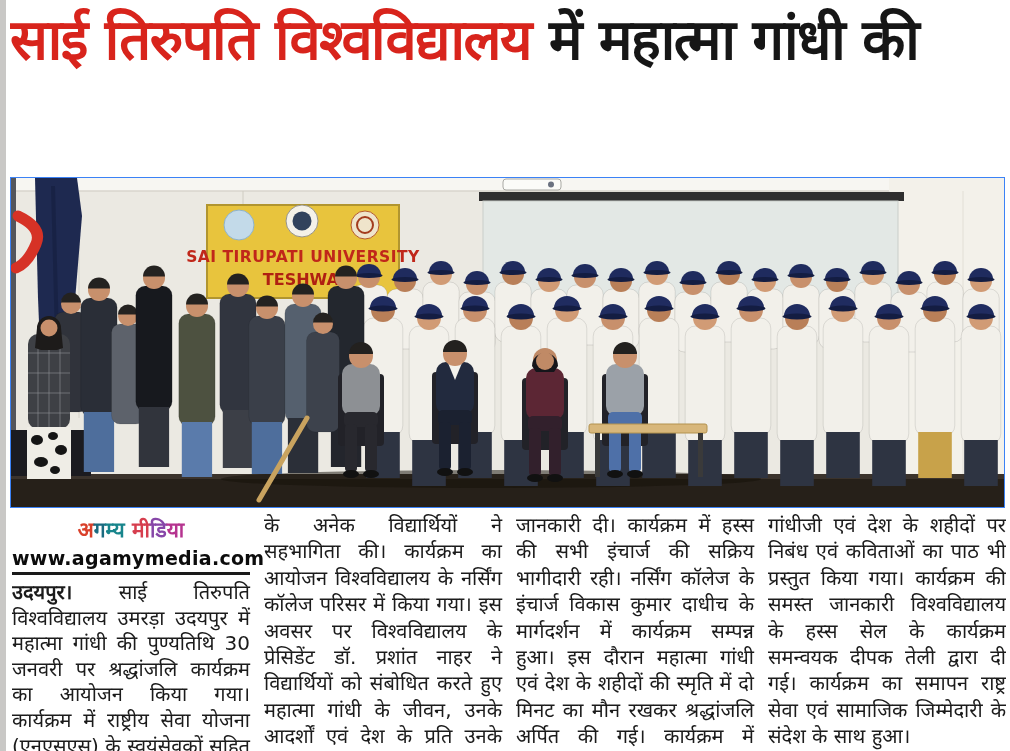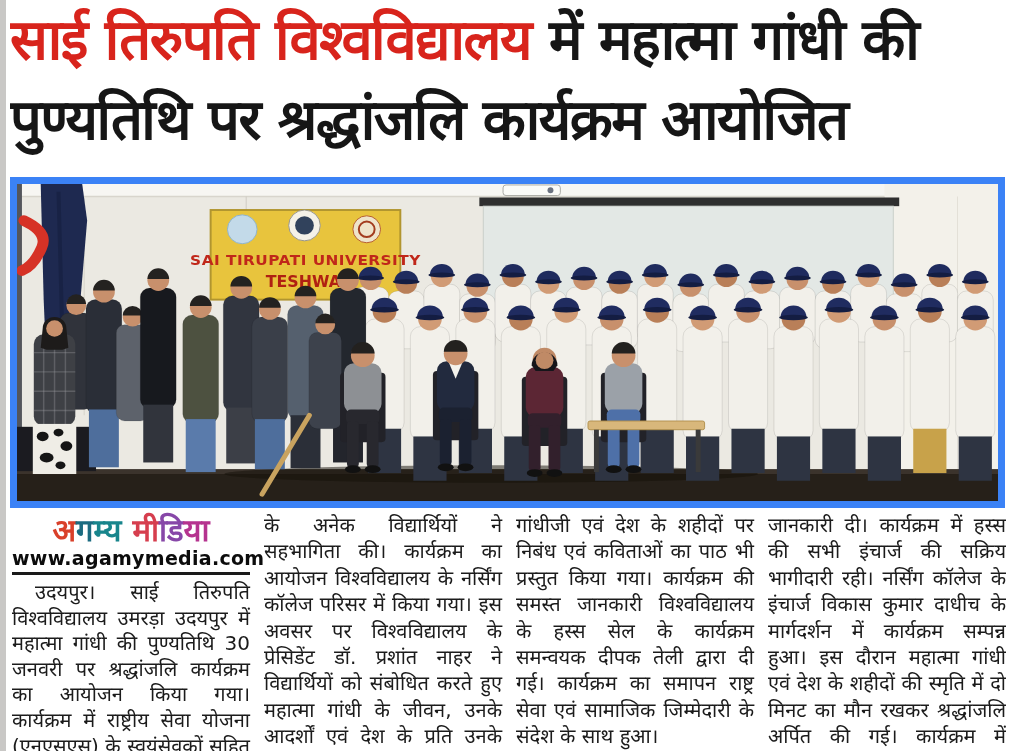--- a/index.html
+++ b/index.html
@@ -9,42 +9,41 @@
     font-family:"DejaVu Sans",sans-serif;
   }
   .left-strip{position:absolute;left:0;top:0;width:6px;height:751px;background:#c9c8c6;}
   
   .headline{position:absolute;left:10px;top:0px;width:996px;margin:0;overflow:hidden;}
   .hl-line{font-weight:700;font-size:56px;line-height:80px;letter-spacing:-1.5px;
     white-space:nowrap;color:#161616;}
   .hl-red{}
   
   .photo-wrap{position:absolute;left:10px;top:177px;width:995px;height:331px;
-    border:7px solid #3b82f6;box-sizing:border-box;background:#ebe9e2;}
+    border:1px solid #3b82f6;box-sizing:border-box;background:#ebe9e2;}
   .photo-wrap svg{display:block;width:100%;height:100%;}
   
   .bottom{position:absolute;left:12px;top:512px;width:994px;height:239px;
     display:flex;gap:14px;overflow:hidden;}
   .col{flex:1;min-width:0;}
   .col p{margin:0;font-size:20px;line-height:26.4px;text-align:justify;color:#1b1b1b;}
   .col.first p{line-height:25.6px;}
   .masthead{text-align:center;}
-  .logo{font-size:31px;font-weight:800;line-height:34px;padding-top:1px;white-space:nowrap;}
+  .logo{font-size:21px;font-weight:800;line-height:34px;padding-top:1px;white-space:nowrap;}
   .website{font-size:19px;font-weight:700;letter-spacing:0.3px;color:#0c0c0c;line-height:22px;}
   .rule{border-top:3px solid #1a1a1a;margin:3px 0 5px 0;}
-  .lead{font-weight:400;margin-left:23px;}
+  .lead{font-weight:700;}
 </style>
 </head>
 <body>
 
 <div class="left-strip"></div>
 
 <h1 class="headline">
   <div class="hl-line"><span class="hl-red" style="color: rgb(216, 36, 28);">साई तिरुपति विश्वविद्यालय</span><span style="color: rgb(22, 22, 22);"> में महात्मा गांधी की</span></div>
-  <div class="hl-line" style="color: rgb(22, 22, 22);">पुण्यतिथि पर श्रद्धांजलि कार्यक्रम आयोजित</div>
 </h1>
 
 <div class="photo-wrap">
 <svg id="photo-svg" viewBox="0 0 993 329" preserveAspectRatio="none" xmlns="http://www.w3.org/2000/svg">
 
   <rect x="0" y="0" width="993" height="329" fill="#ebe9e2"></rect>
   <rect x="0" y="0" width="993" height="13" fill="#f7f6f2"></rect>
   <line x1="0" y1="13" x2="993" y2="13" stroke="#d8d5cc" stroke-width="1.5"></line>
   <rect x="878" y="0" width="115" height="296" fill="#f3f1ea"></rect>
   <line x1="68" y1="13" x2="68" y2="240" stroke="#d6d3ca"></line>
@@ -340,18 +339,18 @@
       <div class="logo"><span style="color: rgb(217, 64, 42);">अ</span><span style="color: rgb(27, 107, 128);">ग</span><span style="color: rgb(24, 133, 140);">म्य</span><span style="color: rgb(51, 51, 51);"> </span><span style="color: rgb(214, 62, 78);">मी</span><span style="color: rgb(135, 71, 168);">डि</span><span style="color: rgb(181, 51, 143);">या</span></div>
       <div class="website">www.agamymedia.com</div>
       <div class="rule"></div>
     </div>
     <p><span class="lead">उदयपुर।</span><span> साई तिरुपति विश्वविद्यालय उमरड़ा उदयपुर  में महात्मा गांधी की पुण्यतिथि 30 जनवरी पर श्रद्धांजलि कार्यक्रम का आयोजन किया गया। कार्यक्रम में राष्ट्रीय सेवा योजना (एनएसएस) के स्वयंसेवकों सहित विश्वविद्यालय</span></p>
   </div>
   <div class="col">
     <p>के अनेक विद्यार्थियों ने सहभागिता की। कार्यक्रम का आयोजन विश्वविद्यालय के नर्सिंग कॉलेज परिसर में किया गया। इस अवसर पर विश्वविद्यालय के प्रेसिडेंट डॉ. प्रशांत नाहर ने विद्यार्थियों को संबोधित करते हुए महात्मा गांधी के जीवन, उनके आदर्शों एवं देश के प्रति उनके योगदान के बारे में</p>
   </div>
   <div class="col">
+    <p>जानकारी दी। कार्यक्रम में हस्स की सभी इंचार्ज की सक्रिय भागीदारी रही। नर्सिंग कॉलेज के इंचार्ज विकास कुमार दाधीच के मार्गदर्शन में कार्यक्रम सम्पन्न हुआ। इस दौरान महात्मा गांधी एवं देश के शहीदों की स्मृति में दो मिनट का मौन रखकर श्रद्धांजलि अर्पित की गई। कार्यक्रम में विद्यार्थियों द्वारा</p>
+  </div>
+  <div class="col">
     <p>गांधीजी एवं देश के शहीदों पर निबंध एवं कविताओं का पाठ भी प्रस्तुत किया गया। कार्यक्रम की समस्त जानकारी विश्वविद्यालय के हस्स सेल के कार्यक्रम समन्वयक दीपक तेली द्वारा दी गई। कार्यक्रम का समापन राष्ट्र सेवा एवं सामाजिक जिम्मेदारी के संदेश के साथ हुआ।</p>
   </div>
-  <div class="col">
-    <p>जानकारी दी। कार्यक्रम में हस्स की सभी इंचार्ज की सक्रिय भागीदारी रही। नर्सिंग कॉलेज के इंचार्ज विकास कुमार दाधीच के मार्गदर्शन में कार्यक्रम सम्पन्न हुआ। इस दौरान महात्मा गांधी एवं देश के शहीदों की स्मृति में दो मिनट का मौन रखकर श्रद्धांजलि अर्पित की गई। कार्यक्रम में विद्यार्थियों द्वारा</p>
-  </div>
 </div>
 
 </body></html>

